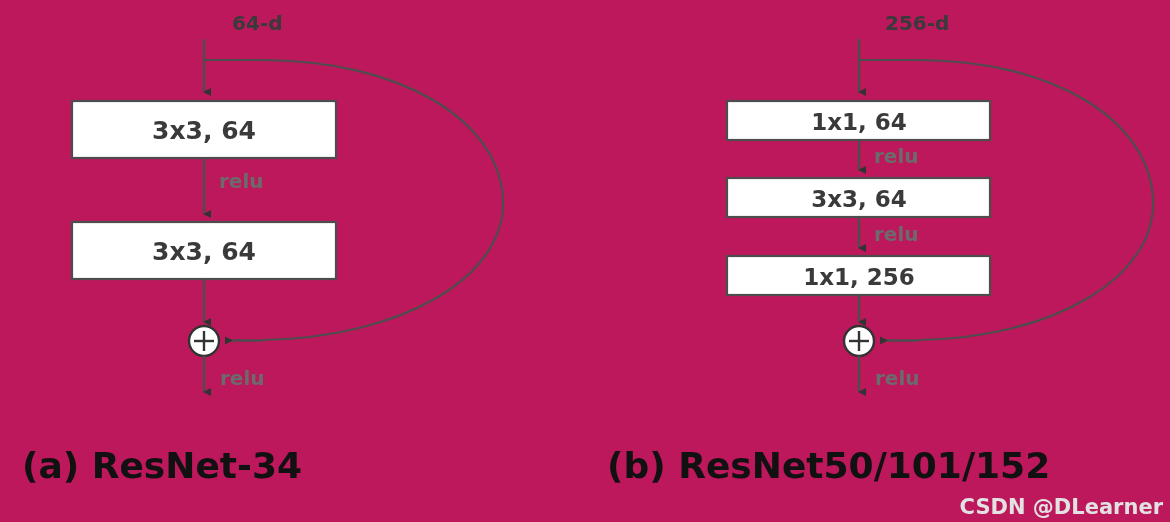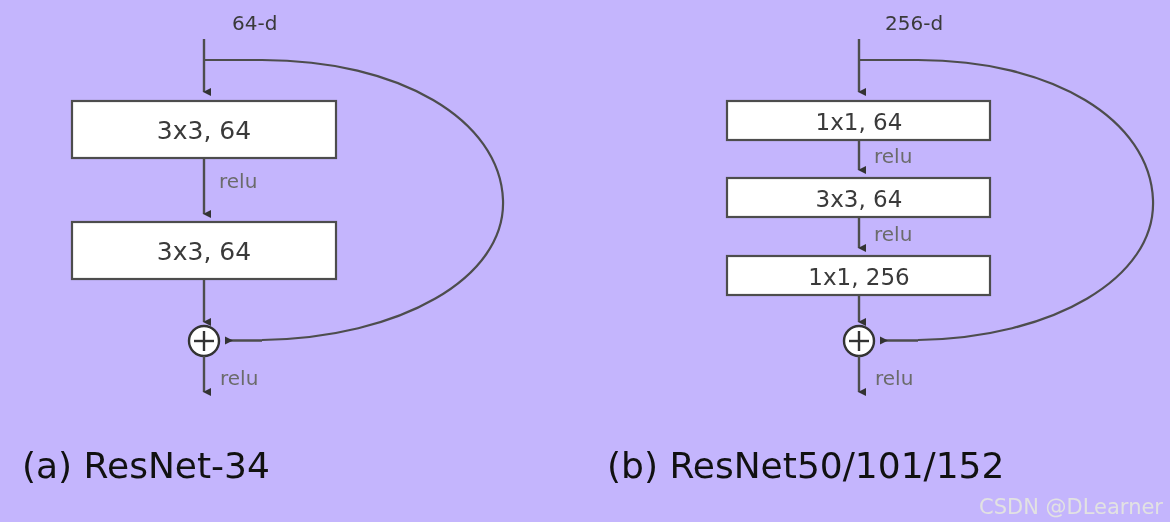--- a/index.html
+++ b/index.html
@@ -4,23 +4,24 @@
 <style>
   html, body {
     margin: 0;
     padding: 0;
     background: #ffffff;
   }
   #root {
     position: relative;
     width: 1170px;
     height: 522px;
-    background: #c4b5fd;
+    background: #be185d;
     overflow: hidden;
     font-family: "DejaVu Sans", sans-serif;
+    font-weight: bold;
   }
   svg.diagram {
     position: absolute;
     left: 0;
     top: 0;
     width: 1170px;
     height: 522px;
   }
   .box-rect {
     fill: #ffffff;

